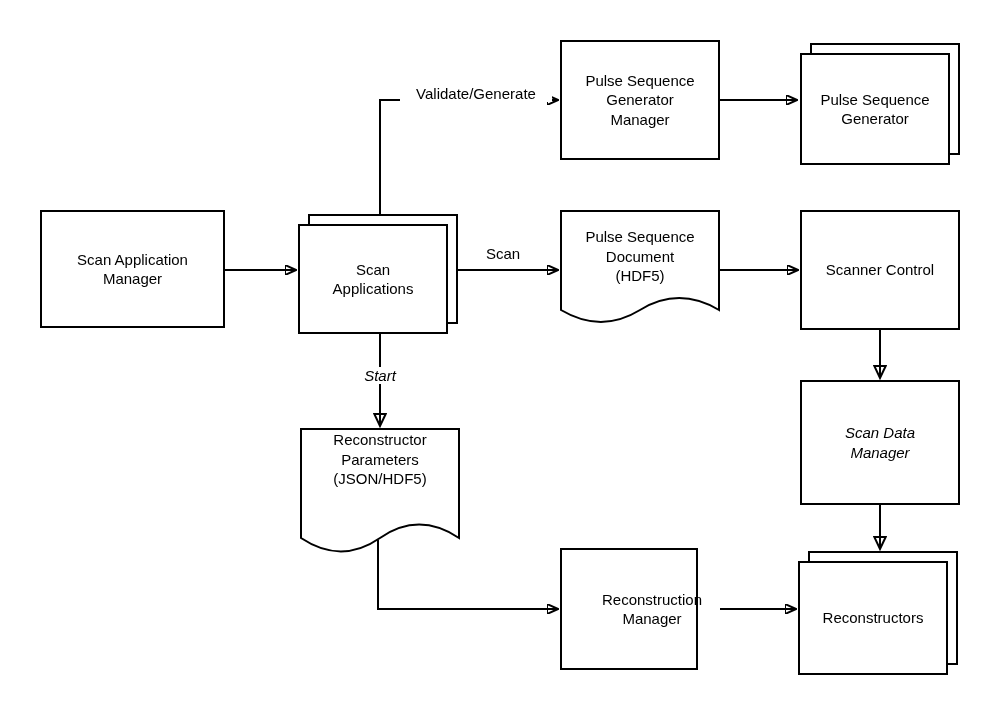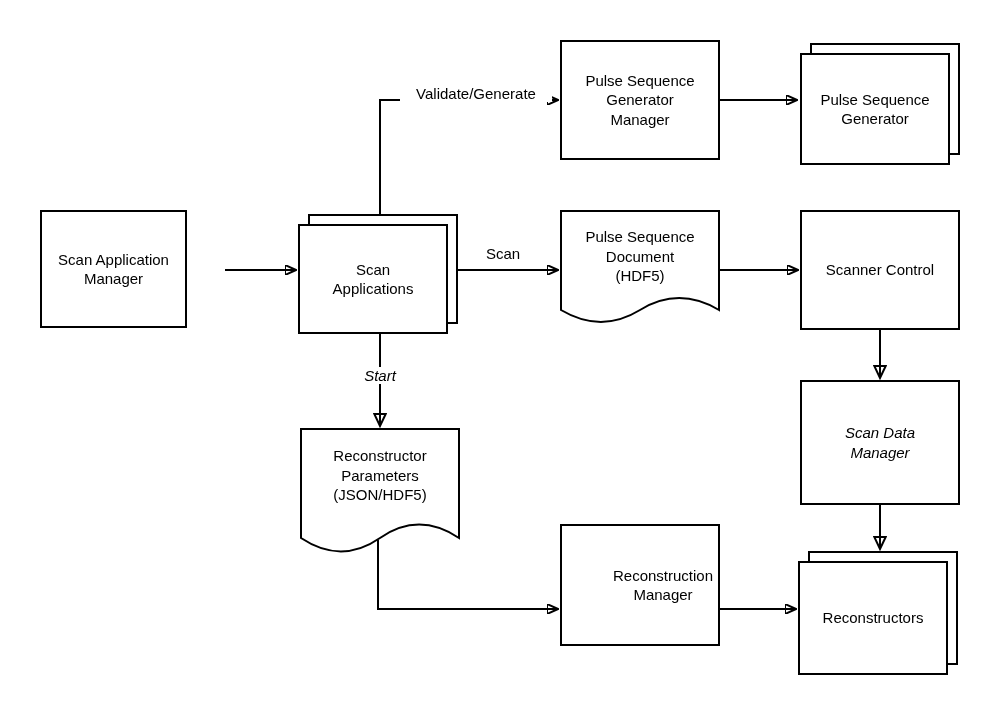--- a/index.html
+++ b/index.html
@@ -91,41 +91,41 @@
     <path d="M720,100 L797,100" marker-end="url(#arrow-filled)"></path>
     <path d="M458,270 L558,270" marker-end="url(#arrow-filled)"></path>
     <path d="M720,270 L798,270" marker-end="url(#arrow-filled)"></path>
     <path d="M880,330 L880,378" marker-end="url(#arrow-hollow)"></path>
     <path d="M880,505 L880,549" marker-end="url(#arrow-hollow)"></path>
     <path d="M380,334 L380,426" marker-end="url(#arrow-hollow)"></path>
     <path d="M378,540 L378,609 L558,609" marker-end="url(#arrow-filled)"></path>
     <path d="M720,609 L796,609" marker-end="url(#arrow-filled)"></path>
   </svg>
 
-  <div class="node rect" style="left:40px; top:210px; width:147px; height:118px;">
+  <div class="node rect" style="left:40px; top:210px; width:185px; height:118px;">
     <span class="node-label">Scan Application
 Manager</span>
   </div>
 
   <div class="node rect" style="left:560px; top:40px; width:160px; height:120px;">
     <span class="node-label">Pulse Sequence
 Generator
 Manager</span>
   </div>
 
   <div class="node rect" style="left:800px; top:210px; width:160px; height:120px;">
     <span class="node-label">Scanner Control</span>
   </div>
 
   <div class="node rect" style="left:800px; top:380px; width:160px; height:125px;font-style:italic;">
     <span class="node-label">Scan Data
 Manager</span>
   </div>
 
-  <div class="node rect" style="left:560px; top:524px; width:160px; height:122px;padding-left:46px;">
+  <div class="node rect" style="left:560px; top:548px; width:138px; height:122px;padding-left:46px;">
     <span class="node-label">Reconstruction
 Manager</span>
   </div>
 
   <div class="stack" style="left:298px; top:214px; width:160px; height:120px;">
     <div class="stack-back"></div>
     <div class="stack-front">
       <span class="node-label">Scan
 Applications</span>
     </div>
@@ -152,21 +152,21 @@
     </svg>
     <span class="node-label" style="top:17px;">Pulse Sequence
 Document
 (HDF5)</span>
   </div>
 
   <div class="doc" style="left:300px; top:428px; width:160px; height:132px;">
     <svg viewBox="0 0 160 132">
       <path d="M1,1 L159,1 L159,110 C132,92 106,92 80,110 C54,128 28,128 1,110 Z" fill="#ffffff" stroke="#000000" stroke-width="2"></path>
     </svg>
-    <span class="node-label" style="top:18px;">Reconstructor
+    <span class="node-label" style="top:2px;">Reconstructor
 Parameters
 (JSON/HDF5)</span>
   </div>
 
   <div class="edge-label" style="left:400px; top:76px; width:152px;margin-top:9px;">Validate/Generate</div>
 
   <div class="edge-label" style="left:481px; top:245px; width:44px;">Scan</div>
 
   <div class="edge-label" style="left:357px; top:367px; width:46px;font-style:italic;">Start</div>
 

